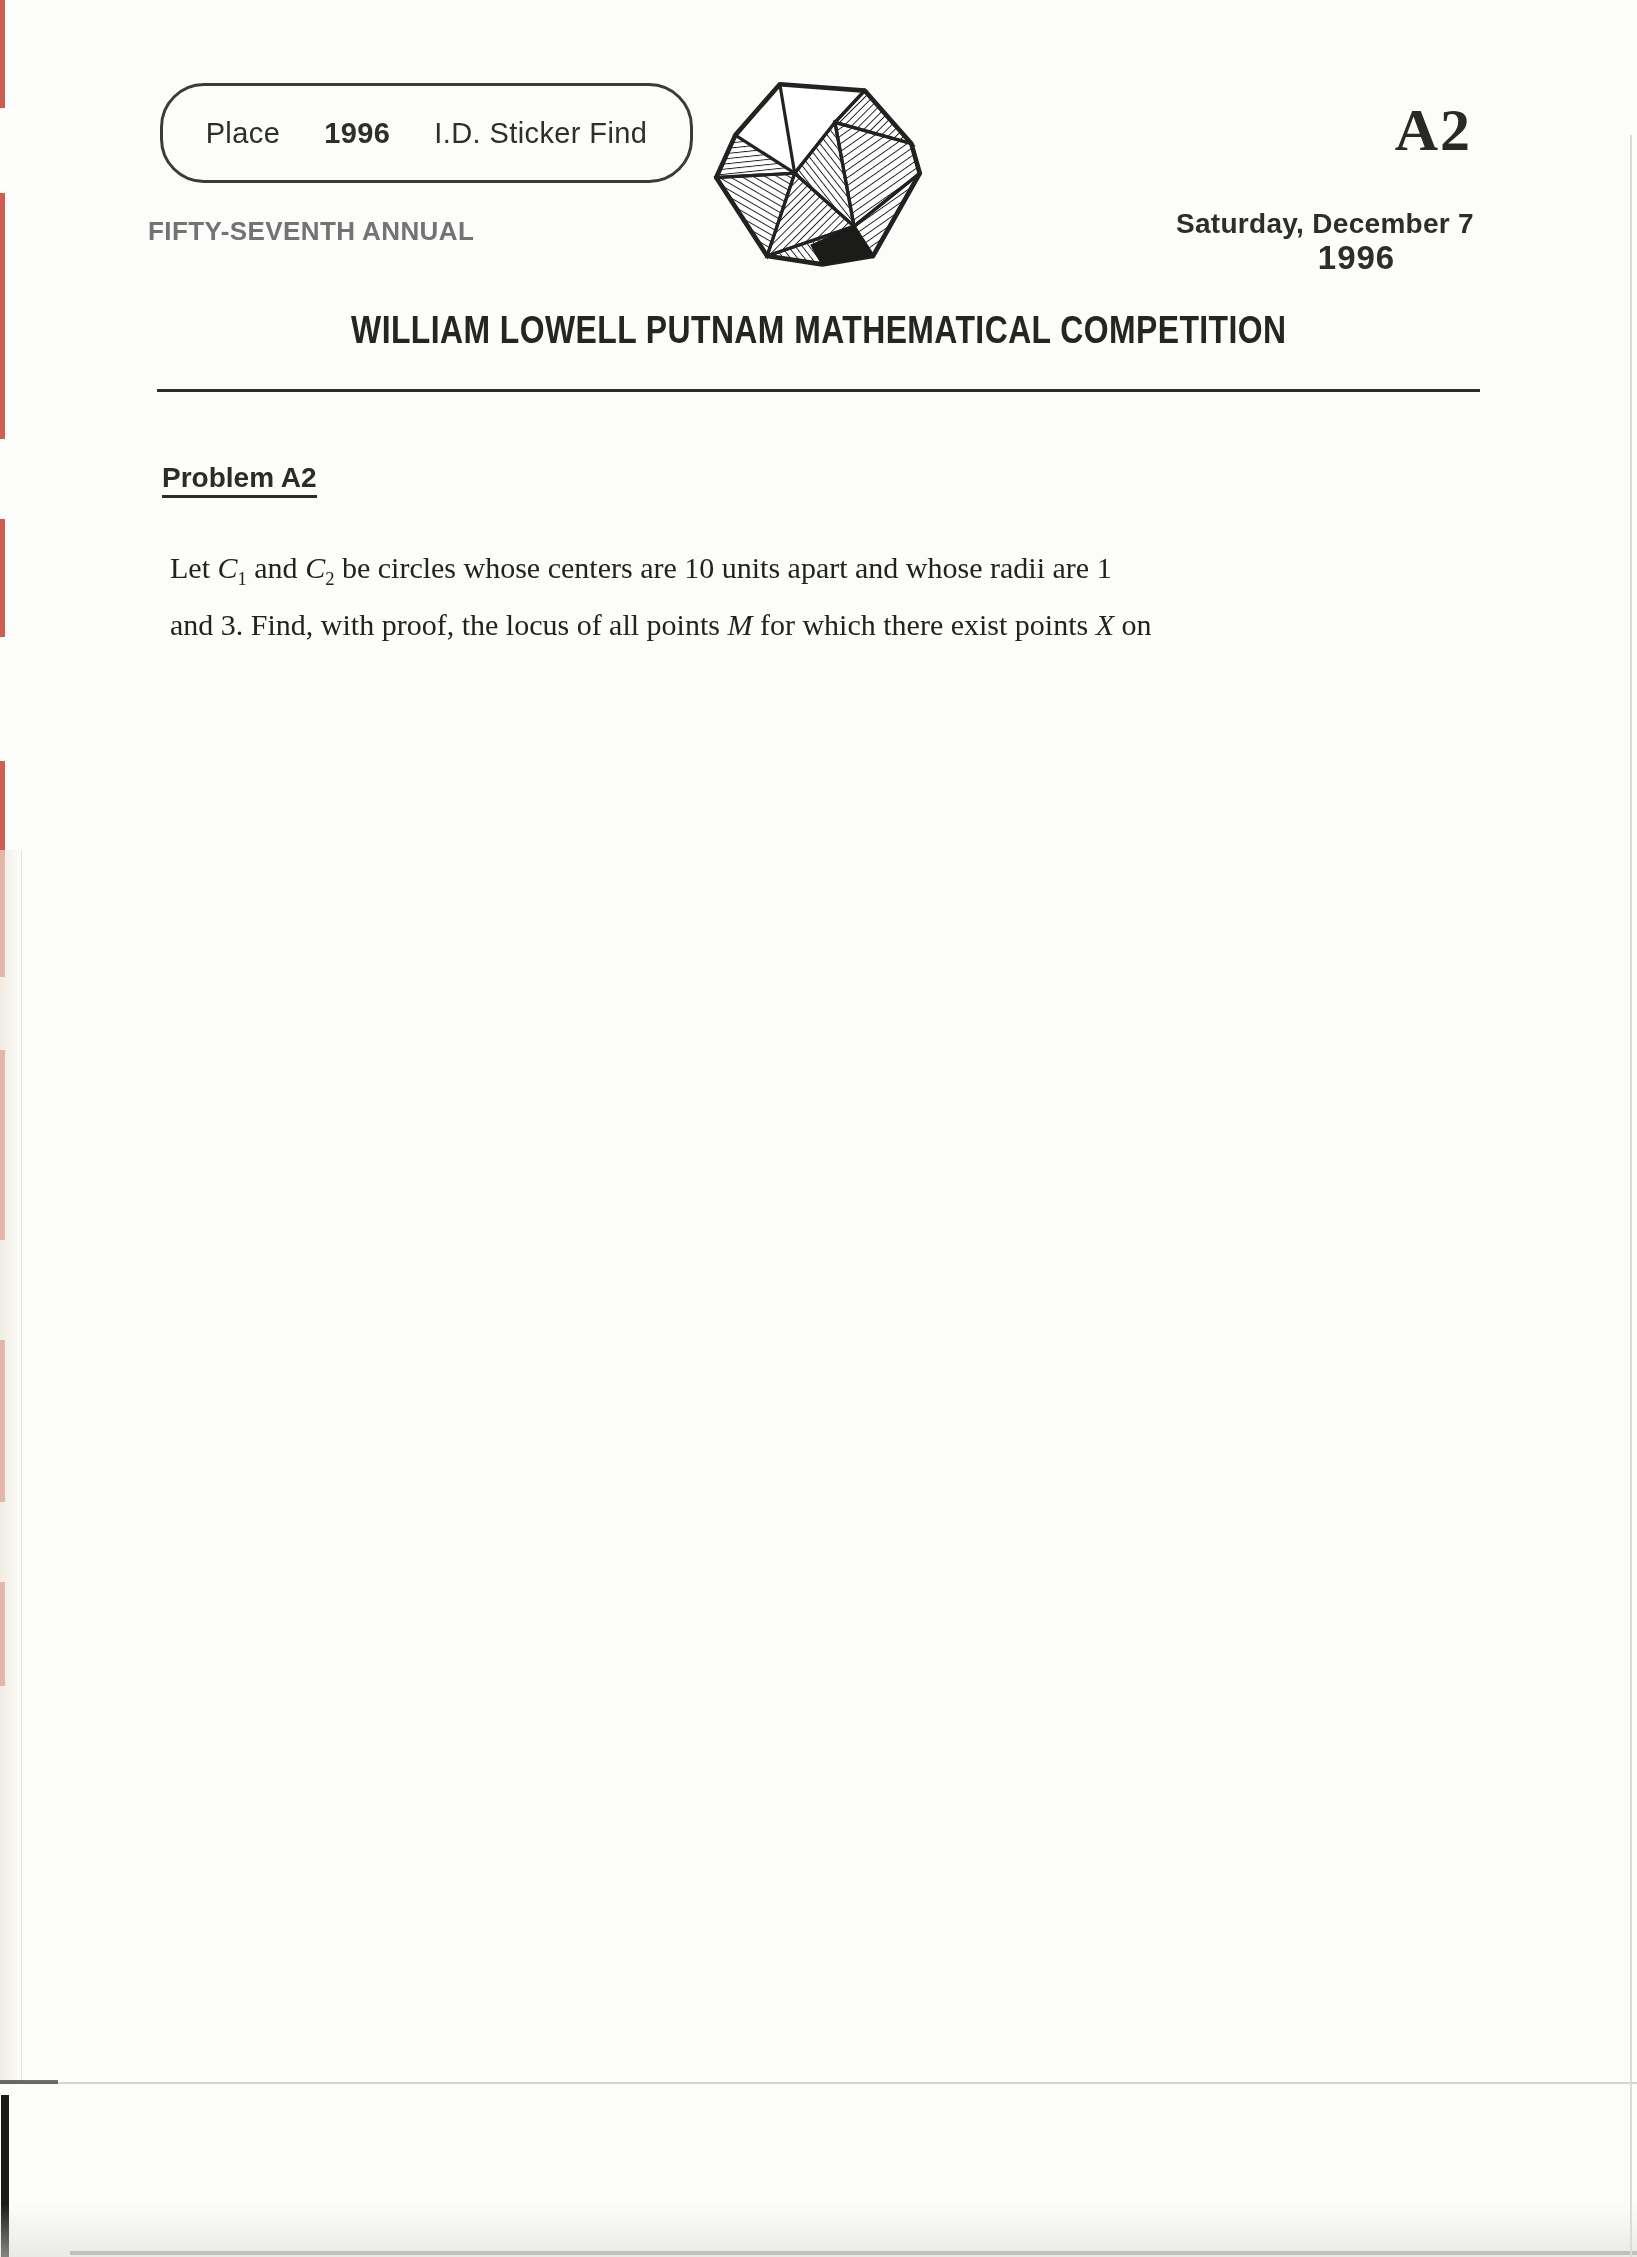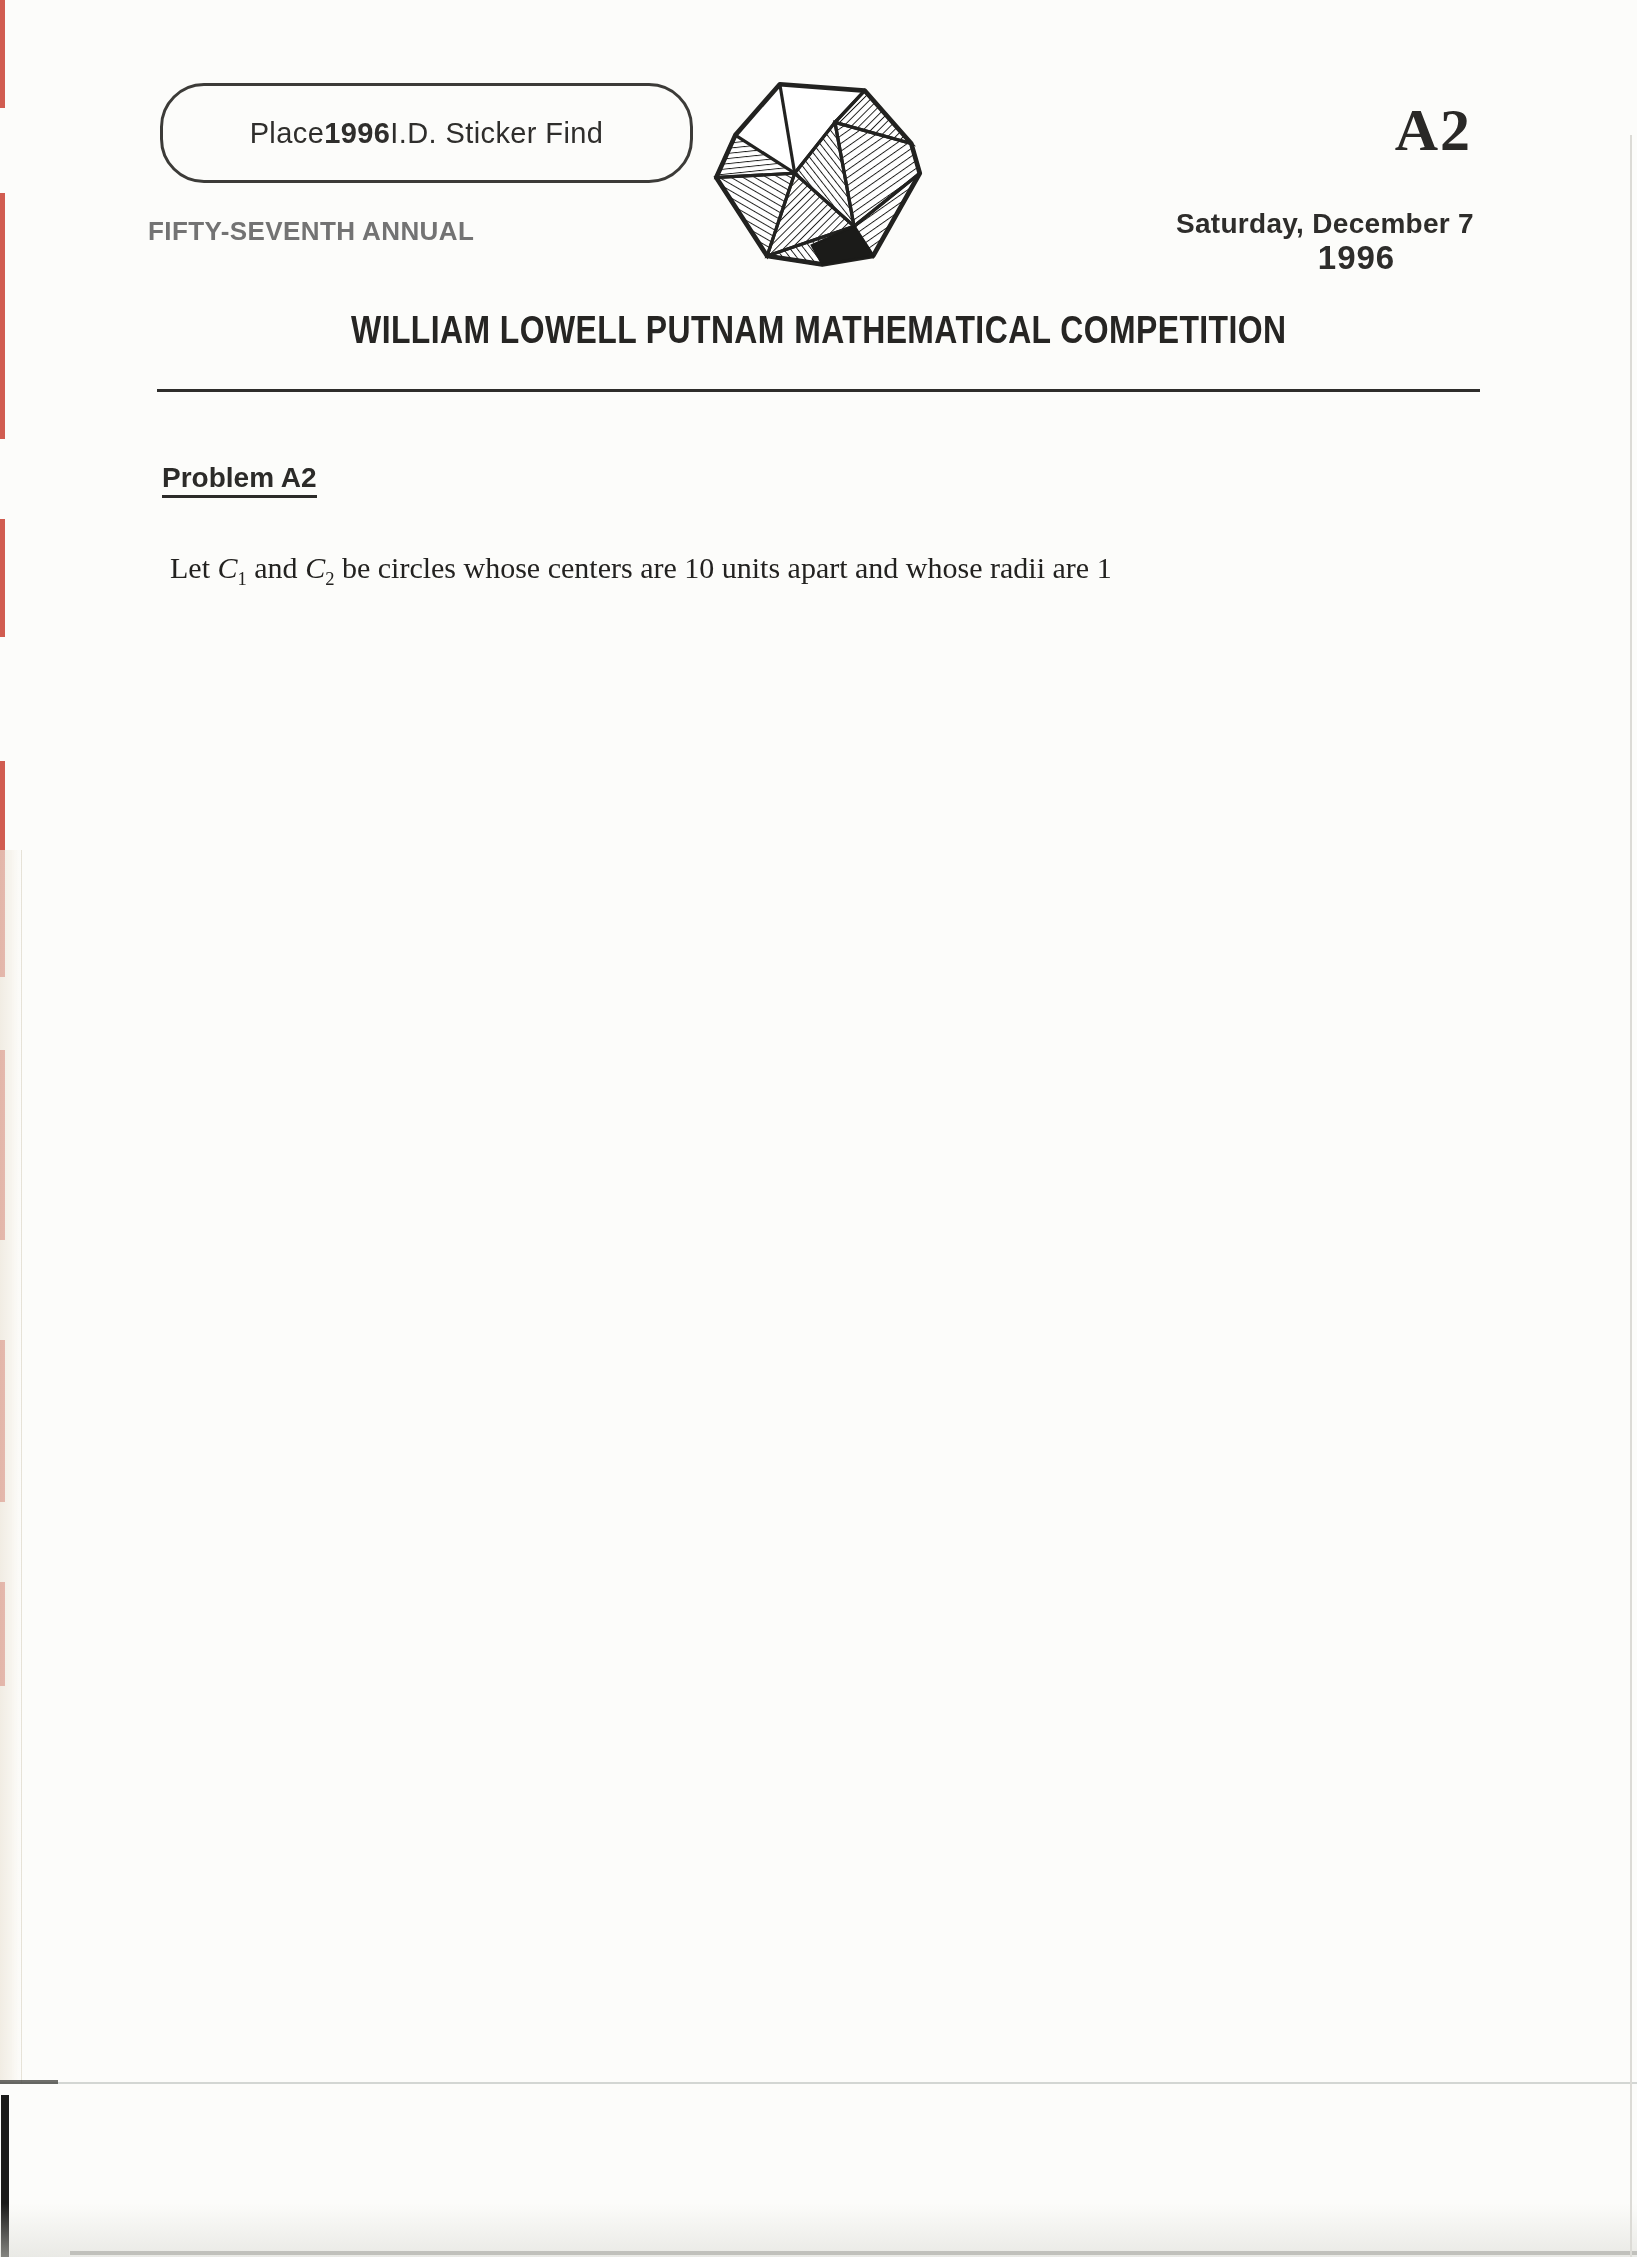--- a/index.html
+++ b/index.html
@@ -26,21 +26,21 @@
     background:linear-gradient(180deg,rgba(225,225,220,0) 0%,rgba(218,218,212,.55) 100%);
   }
   .bottom-edge{position:absolute;left:70px;bottom:1.9px;width:1568px;height:3.9px;background:#b3b3ae;opacity:.75;}
   .right-edge{position:absolute;left:1630px;top:135px;width:1.9px;height:2122px;background:#dcdbd6;}
   
   .sticker-box{
     position:absolute;left:160px;top:83px;width:533px;height:100px;
     border:3.9px solid #3c3b38;border-radius:44px;
     display:flex;align-items:center;justify-content:center;
     box-sizing:border-box;
-    font-size:29px;letter-spacing:0.4px;color:#2f2e2c;white-space:nowrap;
+    font-size:29px;letter-spacing:0.4px;color:#2f2e2c;white-space:nowrap;gap:44px;
   }
   .sticker-box .b{font-weight:bold;}
   .annual{
     position:absolute;left:148px;top:216px;
     font-size:26px;font-weight:bold;letter-spacing:0.4px;color:#737373;
   }
   .logo{position:absolute;left:712px;top:77px;width:212px;height:201px;}
   .a2{
     position:absolute;right:166px;top:100px;
     font-family:"Liberation Serif",serif;font-weight:bold;
@@ -145,16 +145,17 @@
   <div class="title-wrap">
     <span class="t">WILLIAM LOWELL PUTNAM MATHEMATICAL COMPETITION</span>
   </div>
   <div class="title-rule"></div>
 
   <div class="prob-head">
     <span class="u">Problem A2</span>
   </div>
   <div class="prob-body">
       <div class="pline"><span>Let </span><span class="i">C</span><span class="sub">1</span><span> and </span><span class="i">C</span><span class="sub">2</span><span> be circles whose centers are 10 units apart and whose radii are 1</span></div>
+      <div class="pline"><span>and 3. Find, with proof, the locus of all points </span><span class="i">M</span><span> for which there exist points </span><span class="i">X</span><span> on</span></div>
     </div>
 
 </div>
 
 
 </body></html>

